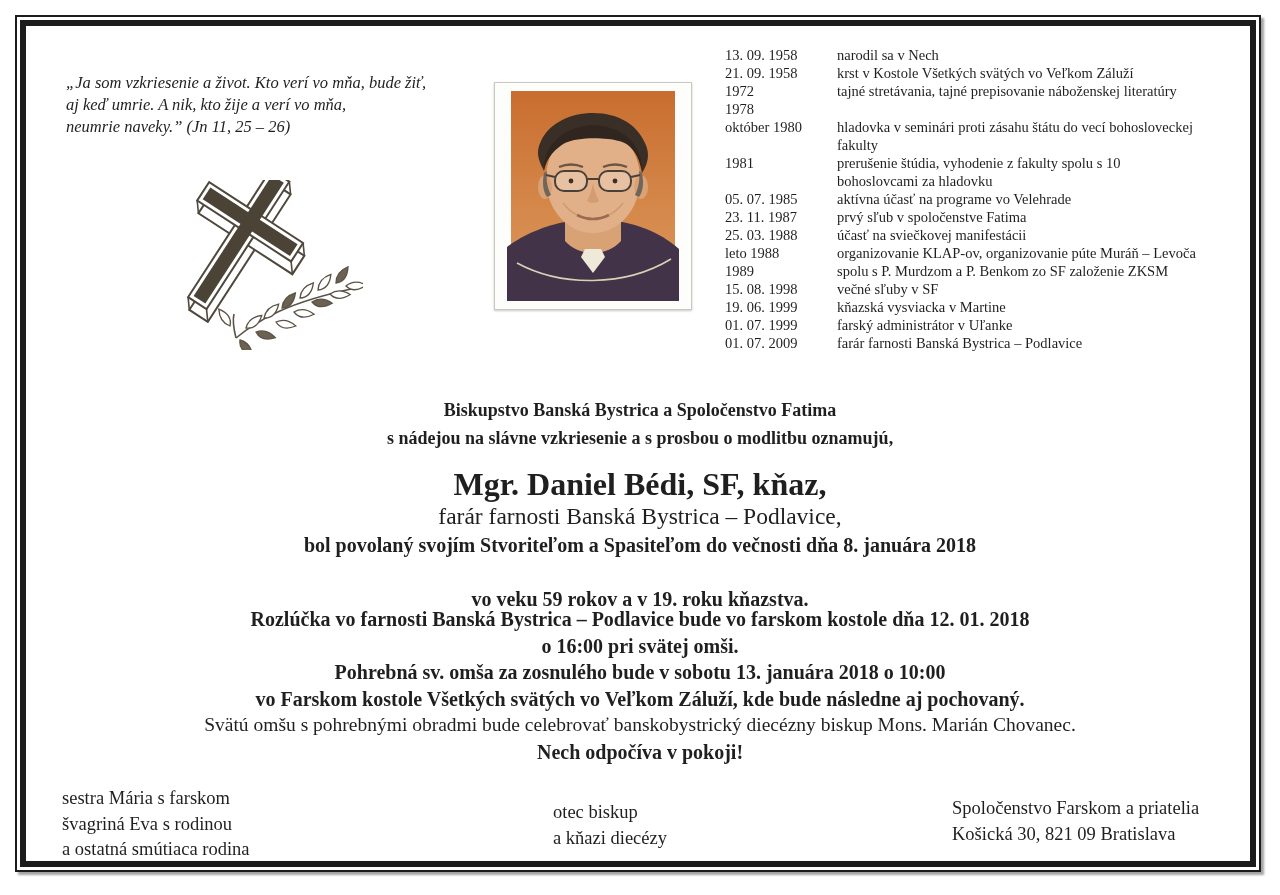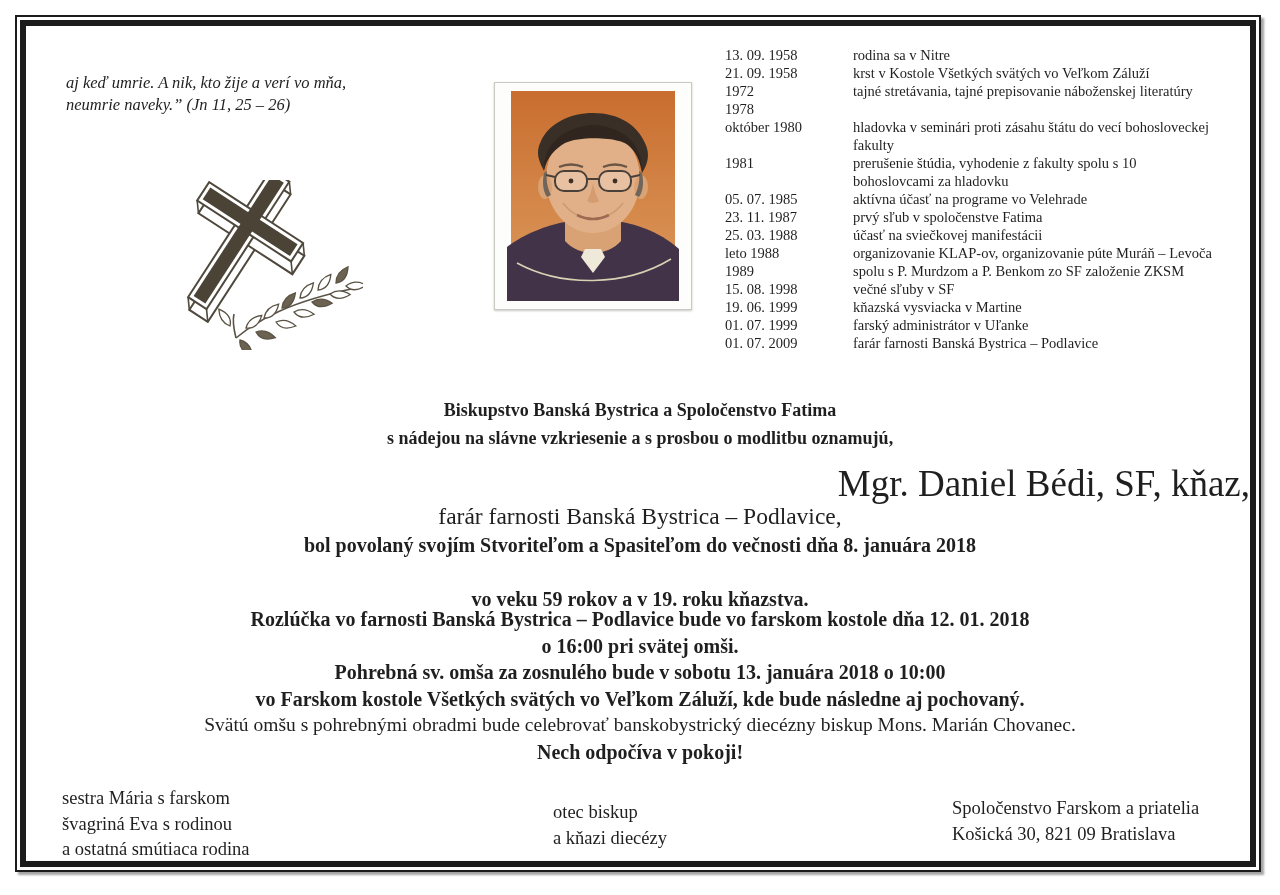--- a/index.html
+++ b/index.html
@@ -29,26 +29,26 @@
     background:#fdfdfb;border:1px solid #c9c9c2;box-sizing:border-box;
     box-shadow:0 1px 2px rgba(120,120,110,.4);
     display:flex;align-items:center;justify-content:center;
   }
   .photo-img{width:180px;height:210px;display:block;}
   
   .timeline{
     position:absolute;left:725px;top:46px;width:510px;
     font-size:14.5px;line-height:18px;
   }
-  .timeline-row{display:grid;grid-template-columns:112px 1fr;column-gap:16px;}
+  .timeline-row{display:grid;grid-template-columns:112px 1fr;column-gap:0;}
   .timeline-event{white-space:pre-line;}
   
   .center-text{position:absolute;left:30px;width:1220px;text-align:center;}
   .intro{top:396px;font-weight:bold;font-size:18px;line-height:28px;}
-  .name{top:466px;font-weight:normal;font-size:37px;line-height:36px;text-align:right;}
+  .name{top:466px;font-weight:bold;font-size:32px;line-height:36px;}
   .role{top:502px;font-weight:normal;font-size:23.5px;line-height:28px;}
   .called{top:532px;font-weight:bold;font-size:20px;line-height:26px;}
   .age{top:586px;font-weight:bold;font-size:20px;line-height:26px;}
   .funeral{top:606px;font-size:20px;line-height:26.5px;}
   .funeral .bold{font-weight:bold;}
   .funeral .regular{font-weight:normal;font-size:19.5px;}
   
   .footer-col{position:absolute;font-size:18.5px;line-height:25.5px;}
   .footer-left{left:62px;top:786px;}
   .footer-center{left:553px;top:800px;}
@@ -56,20 +56,21 @@
 </style>
 </head>
 <body>
 
 <div class="sheet">
   <div class="frame-outer">
     <div class="frame-inner"></div>
   </div>
 
   <div class="quote">
+    <div>„Ja som vzkriesenie a život. Kto verí vo mňa, bude žiť,</div>
     <div>aj keď umrie. A nik, kto žije a verí vo mňa,</div>
     <div>neumrie naveky.” (Jn 11, 25 – 26)</div>
   </div>
 
   <svg class="cross-art" viewBox="0 0 245 170" xmlns="http://www.w3.org/2000/svg">
     <defs>
       <path id="leaf" d="M0,0 Q8,-8 20,-3 Q9,7 0,0 Z"></path>
     </defs>
     <g transform="rotate(33 115 70)">
 
@@ -173,21 +174,21 @@
 
       <path d="M52,112 Q58,120 66,124" stroke="#cf9a70" stroke-width="1.6" fill="none"></path>
       <path d="M112,112 Q106,120 98,124" stroke="#cf9a70" stroke-width="1.6" fill="none"></path>
     </svg>
   </div>
 
   <div class="timeline">
 
       <div class="timeline-row">
         <div class="timeline-date">13. 09. 1958</div>
-        <div class="timeline-event">rodina sa v Nitre</div>
+        <div class="timeline-event">narodil sa v Nech</div>
       </div>
 
       <div class="timeline-row">
         <div class="timeline-date">21. 09. 1958</div>
         <div class="timeline-event">krst v Kostole Všetkých svätých vo Veľkom Záluží</div>
       </div>
 
       <div class="timeline-row">
         <div class="timeline-date">1972</div>
         <div class="timeline-event">tajné stretávania, tajné prepisovanie náboženskej literatúry</div>

